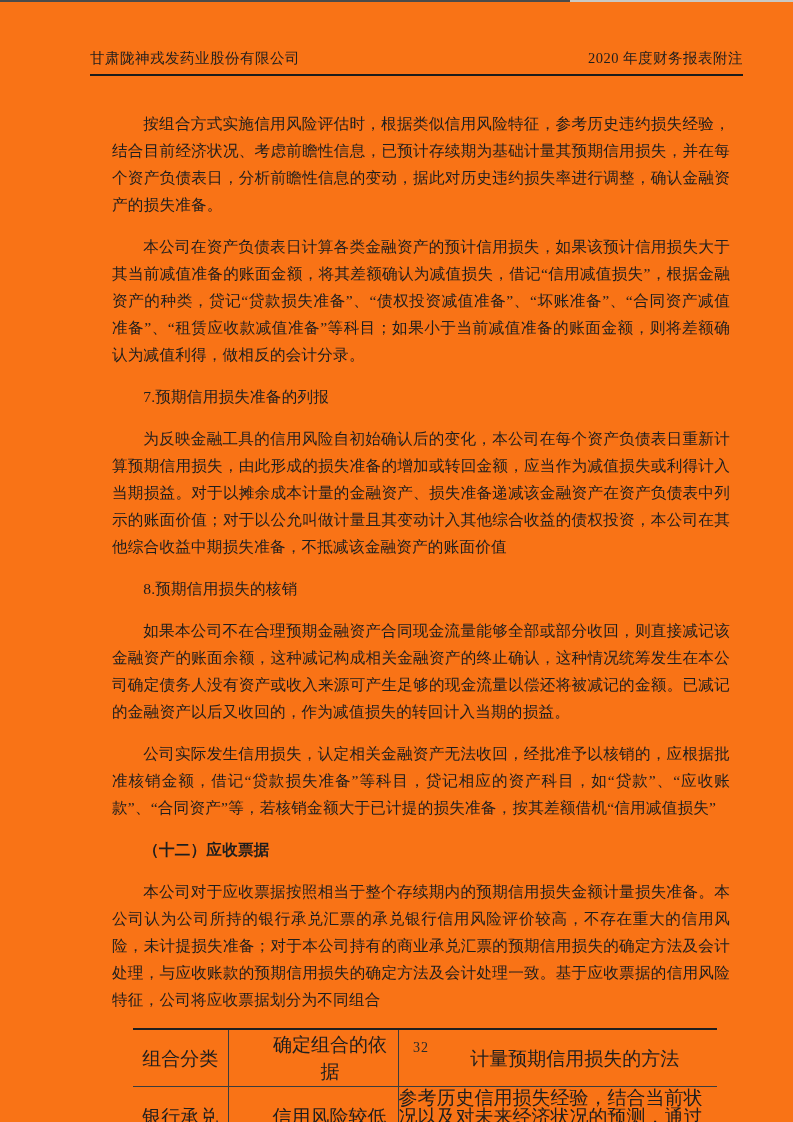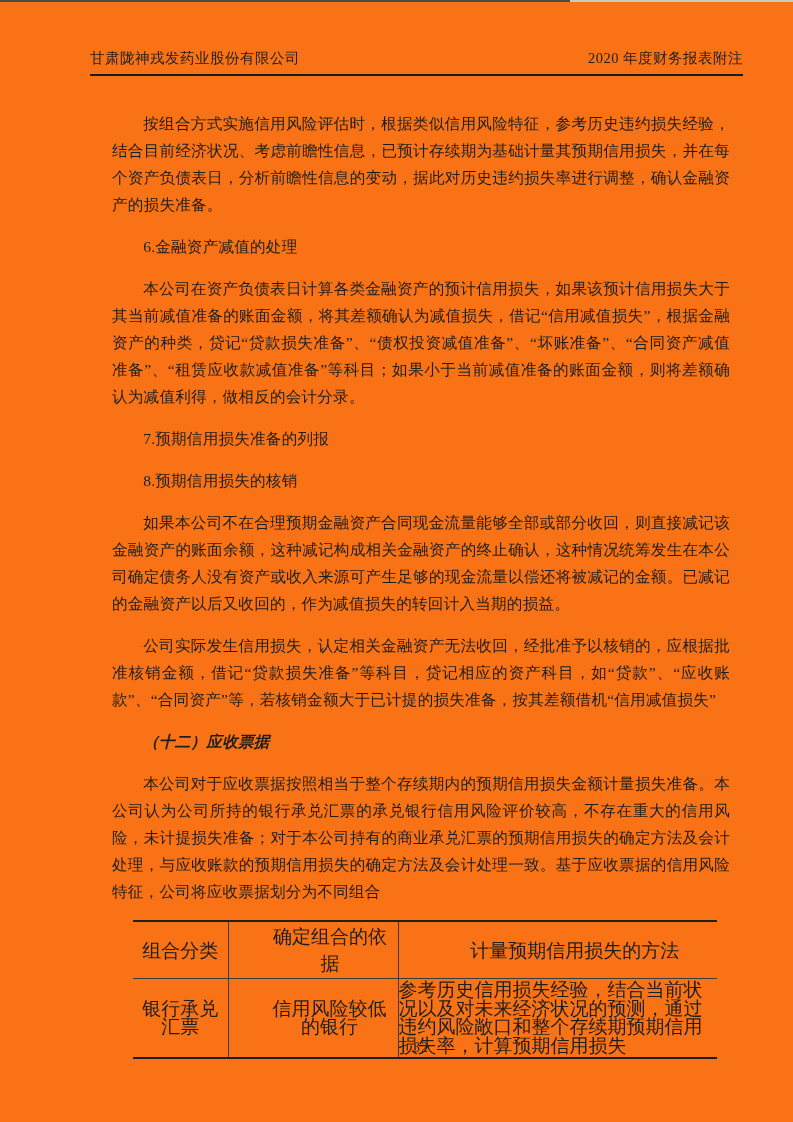--- a/index.html
+++ b/index.html
@@ -52,21 +52,20 @@
     line-height: 27px;
     text-align: justify;
     letter-spacing: 0.2px;
   }
   .doc-body p {
     margin: 15px;
     text-indent: 2em;
   }
   .bold-heading {
     font-weight: bold;
-    font-style: italic;
   }
   .ecl-table {
     border-collapse: collapse;
     table-layout: fixed;
     width: 584px;
     margin: 8px 0 0 36px;
     border-top: 2px solid #1f1f1f;
     border-bottom: 2px solid #1f1f1f;
     font-size: 19px;
     letter-spacing: 0;
@@ -109,23 +108,23 @@
   <div class="scan-edge-dark"></div>
   <div class="scan-edge-light"></div>
 
   <div class="doc-header">
     <span>甘肃陇神戎发药业股份有限公司</span>
     <span>2020 年度财务报表附注</span>
   </div>
 
   <div class="doc-body">
     <p>按组合方式实施信用风险评估时，根据类似信用风险特征，参考历史违约损失经验，结合目前经济状况、考虑前瞻性信息，已预计存续期为基础计量其预期信用损失，并在每个资产负债表日，分析前瞻性信息的变动，据此对历史违约损失率进行调整，确认金融资产的损失准备。</p>
-    <p>6.金融资产减值的处理</p>
     <p>本公司在资产负债表日计算各类金融资产的预计信用损失，如果该预计信用损失大于其当前减值准备的账面金额，将其差额确认为减值损失，借记“信用减值损失”，根据金融资产的种类，贷记“贷款损失准备”、“债权投资减值准备”、“坏账准备”、“合同资产减值准备”、“租赁应收款减值准备”等科目；如果小于当前减值准备的账面金额，则将差额确认为减值利得，做相反的会计分录。</p>
     <p>7.预期信用损失准备的列报</p>
+    <p>为反映金融工具的信用风险自初始确认后的变化，本公司在每个资产负债表日重新计算预期信用损失，由此形成的损失准备的增加或转回金额，应当作为减值损失或利得计入当期损益。对于以摊余成本计量的金融资产、损失准备递减该金融资产在资产负债表中列示的账面价值；对于以公允叫做计量且其变动计入其他综合收益的债权投资，本公司在其他综合收益中期损失准备，不抵减该金融资产的账面价值</p>
     <p>8.预期信用损失的核销</p>
     <p>如果本公司不在合理预期金融资产合同现金流量能够全部或部分收回，则直接减记该金融资产的账面余额，这种减记构成相关金融资产的终止确认，这种情况统筹发生在本公司确定债务人没有资产或收入来源可产生足够的现金流量以偿还将被减记的金额。已减记的金融资产以后又收回的，作为减值损失的转回计入当期的损益。</p>
     <p>公司实际发生信用损失，认定相关金融资产无法收回，经批准予以核销的，应根据批准核销金额，借记“贷款损失准备”等科目，贷记相应的资产科目，如“贷款”、“应收账款”、“合同资产”等，若核销金额大于已计提的损失准备，按其差额借机“信用减值损失”</p>
     <p class="bold-heading">（十二）应收票据</p>
     <p>本公司对于应收票据按照相当于整个存续期内的预期信用损失金额计量损失准备。本公司认为公司所持的银行承兑汇票的承兑银行信用风险评价较高，不存在重大的信用风险，未计提损失准备；对于本公司持有的商业承兑汇票的预期信用损失的确定方法及会计处理，与应收账款的预期信用损失的确定方法及会计处理一致。基于应收票据的信用风险特征，公司将应收票据划分为不同组合</p>
 
     <table class="ecl-table">
       <colgroup>
         <col style="width:95px">
         <col style="width:170px">

